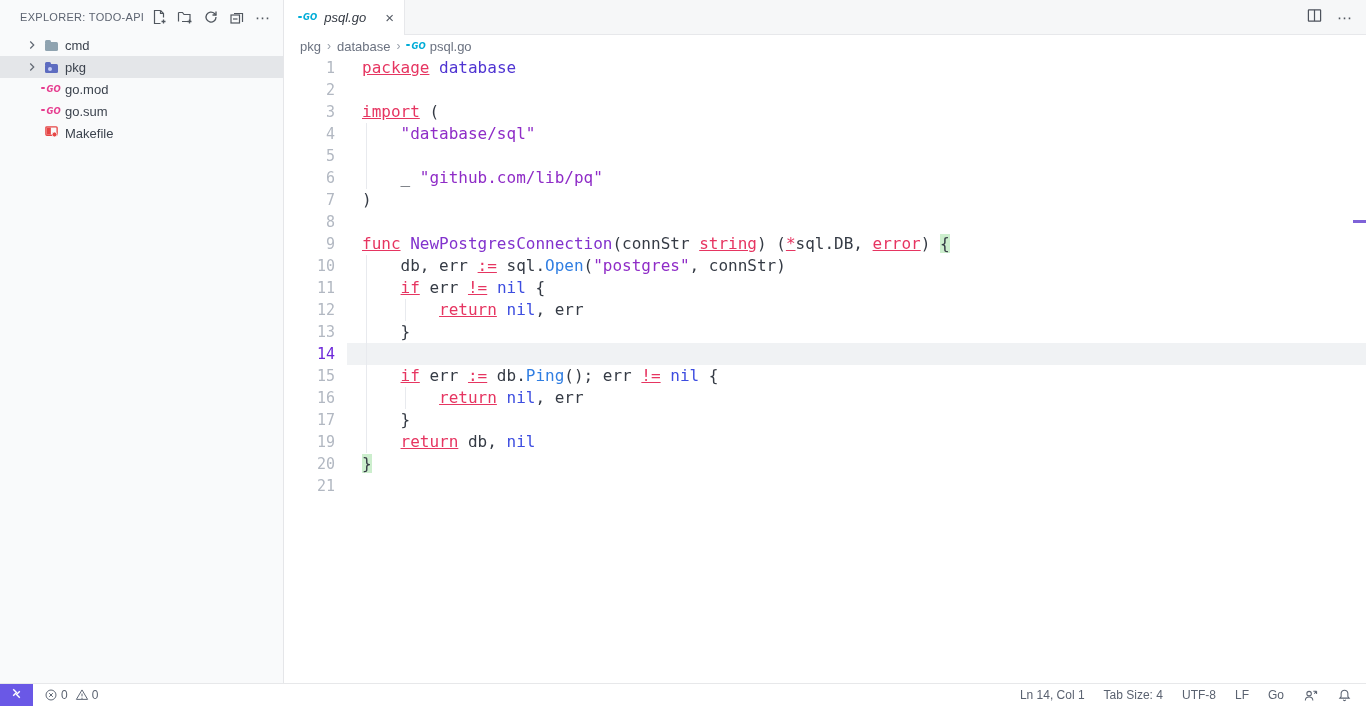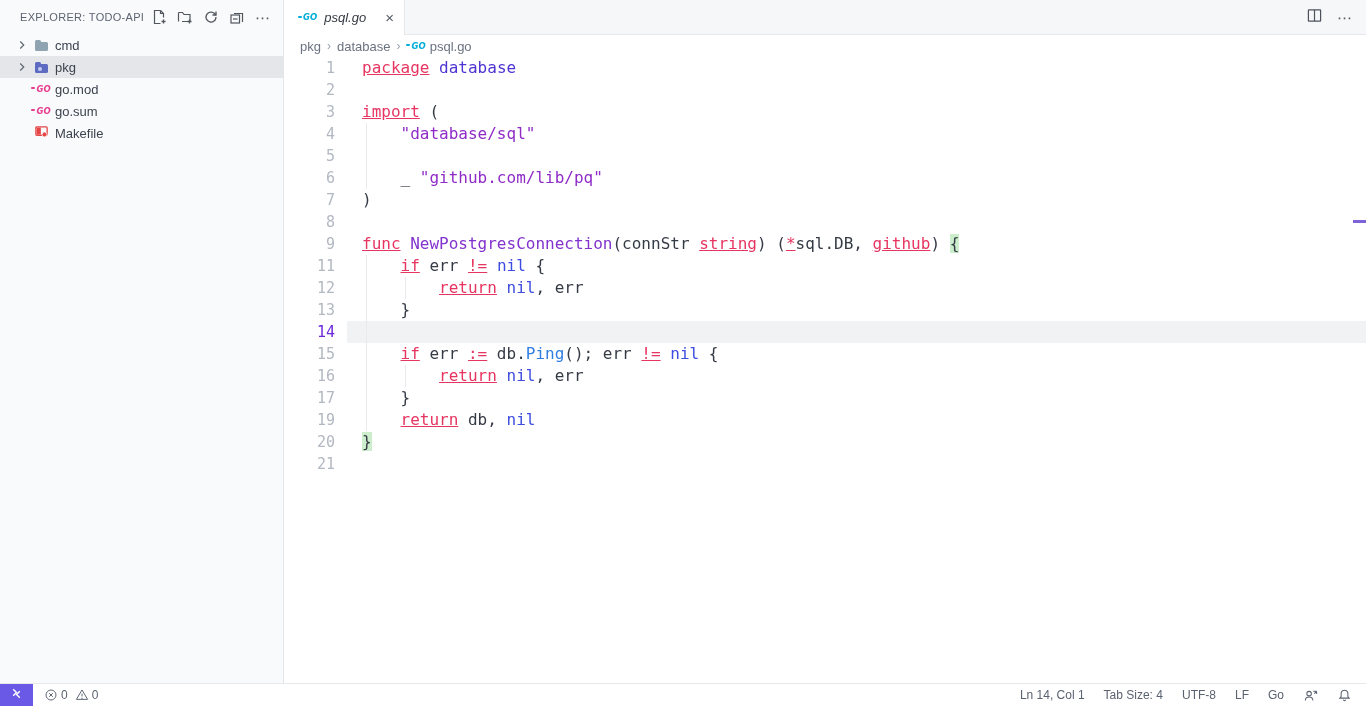--- a/index.html
+++ b/index.html
@@ -8,21 +8,21 @@
 
   
   .sidebar { position:absolute; left:0; top:0; width:284px; bottom:23px;
              background:#f9fafb; border-right:1px solid #e5e6e9; }
   .sb-header { height:34px; display:flex; align-items:center; padding:0 12px 0 20px; }
   .sb-title { font-size:11px; color:#5d6471; letter-spacing:.3px; flex:1; white-space:nowrap; }
   .sb-actions { display:flex; gap:10px; align-items:center; color:#51575f; }
   .sb-actions svg { display:block; }
   .more-glyph { font-size:15px; color:#51575f; line-height:1; letter-spacing:1px; cursor:pointer; }
 
-  .row { height:22px; display:flex; align-items:center; padding-left:14px;
+  .row { height:22px; display:flex; align-items:center; padding-left:24px;
          font-size:13px; color:#3c434e; cursor:pointer; }
   .row.selected { background:var(--row-selected,#e4e6e9); }
   .chev { width:16px; height:16px; margin-right:3px; flex-shrink:0; display:flex; align-items:center; justify-content:center; }
   .ficon { width:16px; height:16px; margin-right:6px; flex-shrink:0; display:flex; align-items:center; justify-content:center; }
   .flabel { white-space:nowrap; }
 
   .i-folder { width:13px; height:9px; background:var(--folder,#8fa3b0); border-radius:1.5px; position:relative; margin-top:2px; }
   .i-folder::before { content:""; position:absolute; top:-2px; left:0; width:6px; height:3px;
                       background:inherit; border-radius:1.5px 1.5px 0 0; }
   .i-folder.pkg { background:var(--folder-pkg,#5d6cc0); }
@@ -256,21 +256,25 @@
       <div class="cl">
     <span class="ln">7</span>
     <span class="ct"><span class="tk-p">)</span></span>
   </div>
       <div class="cl">
     <span class="ln">8</span>
     <span class="ct"></span>
   </div>
       <div class="cl">
     <span class="ln">9</span>
-    <span class="ct"><span class="tk-k">func</span><span class="tk-p"> </span><span class="tk-fd">NewPostgresConnection</span><span class="tk-p">(connStr </span><span class="tk-k">string</span><span class="tk-p">) (</span><span class="tk-k">*</span><span class="tk-p">sql.DB, </span><span class="tk-k">github</span><span class="tk-p">) </span><span class="tk-hb">{</span></span>
+    <span class="ct"><span class="tk-k">func</span><span class="tk-p"> </span><span class="tk-fd">NewPostgresConnection</span><span class="tk-p">(connStr </span><span class="tk-k">string</span><span class="tk-p">) (</span><span class="tk-k">*</span><span class="tk-p">sql.DB, </span><span class="tk-k">error</span><span class="tk-p">) </span><span class="tk-hb">{</span></span>
+  </div>
+      <div class="cl">
+    <span class="ln">10</span>
+    <span class="ct"><i class="guide" style="left: 19px;"></i><span class="tk-p">    db, err </span><span class="tk-k">:=</span><span class="tk-p"> sql.</span><span class="tk-fn">Open</span><span class="tk-p">(</span><span class="tk-s">"postgres"</span><span class="tk-p">, connStr)</span></span>
   </div>
       <div class="cl">
     <span class="ln">11</span>
     <span class="ct"><i class="guide" style="left: 19px;"></i><span class="tk-p">    </span><span class="tk-k">if</span><span class="tk-p"> err </span><span class="tk-k">!=</span><span class="tk-p"> </span><span class="tk-c">nil</span><span class="tk-p"> {</span></span>
   </div>
       <div class="cl">
     <span class="ln">12</span>
     <span class="ct"><i class="guide" style="left: 19px;"></i><i class="guide" style="left: 57.5px;"></i><span class="tk-p">        </span><span class="tk-k">return</span><span class="tk-p"> </span><span class="tk-c">nil</span><span class="tk-p">, err</span></span>
   </div>
       <div class="cl">

